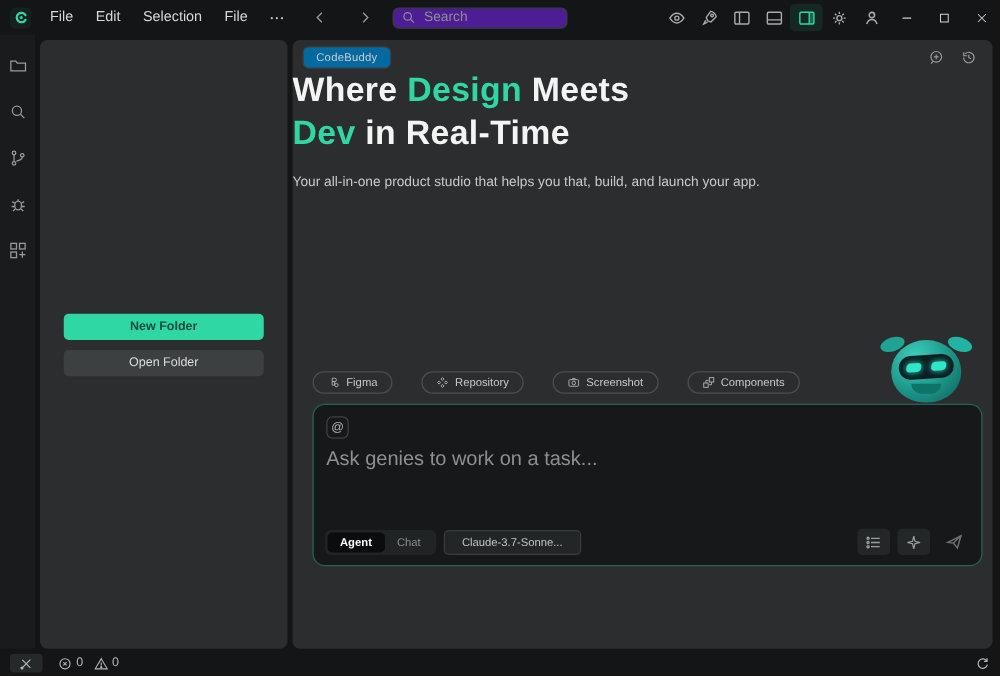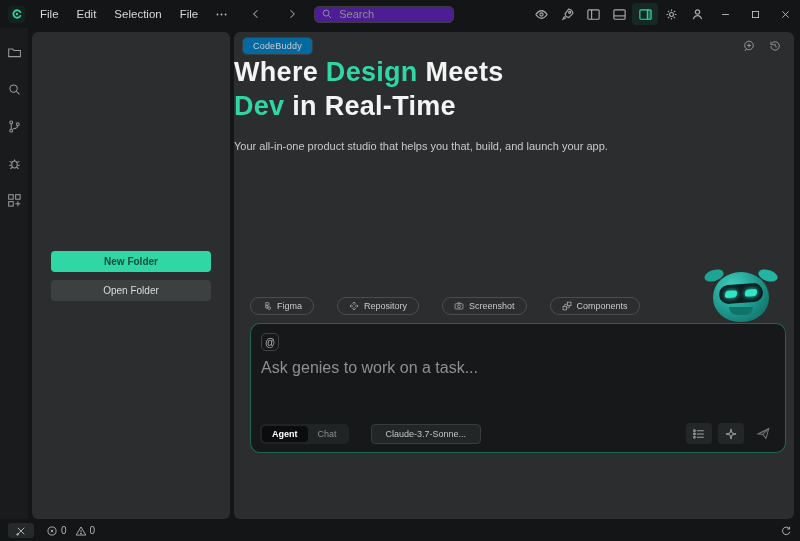--- a/index.html
+++ b/index.html
@@ -82,21 +82,21 @@
   }
   .composer-placeholder { margin-top:8px; font-size:16px; color:#8f8f8f; }
   .composer-footer { position:absolute; left:9px; right:9px; bottom:8px; display:flex; align-items:flex-end; }
   .segmented { background:#212425; border-radius:5px; padding:2px; display:flex; }
   .seg {
     font-size:9px; padding:3px 10px; border-radius:4px; border:none; background:transparent;
     color:#8e8e8e; cursor:pointer; font-family:"Liberation Sans", sans-serif;
   }
   .seg.selected { background:#0b0c0d; color:#ffffff; font-weight:bold; }
   .model-btn {
-    margin-left:22px; background:#232627; border:1px solid #393c3d; border-radius:4px;
+    margin-left:6px; background:#232627; border:1px solid #393c3d; border-radius:4px;
     font-size:9px; color:#c4c4c4; padding:4px 14px; cursor:pointer; font-family:"Liberation Sans", sans-serif;
   }
   .cf-spacer { flex:1; }
   .cf-icon { width:26px; height:21px; display:flex; align-items:center; justify-content:center; border-radius:4px; color:#9aa0a0; margin-left:6px; }
   .cf-icon.boxed { background:#242728; }
   .cf-icon.send { color:#6e7374; }
 
   
   .robot { position:absolute; right:18px; top:234px; width:70px; height:60px; }
   .robot .ear { position:absolute; width:20px; height:11px; border-radius:50%; background:#1fa395; top:4px; }

